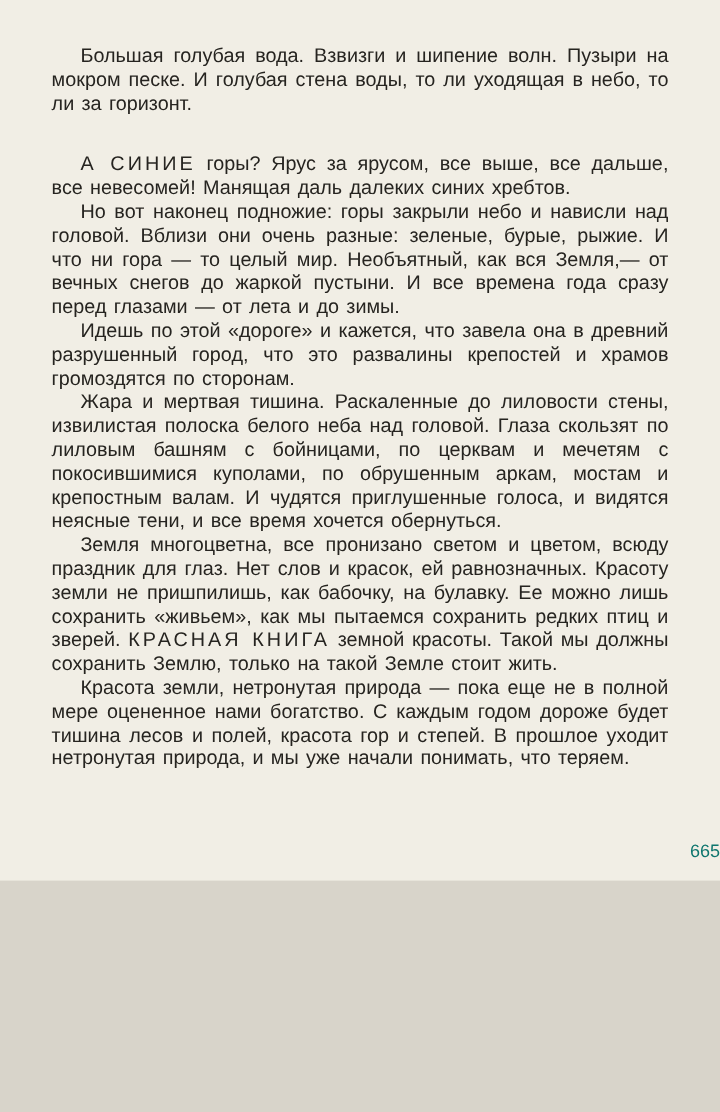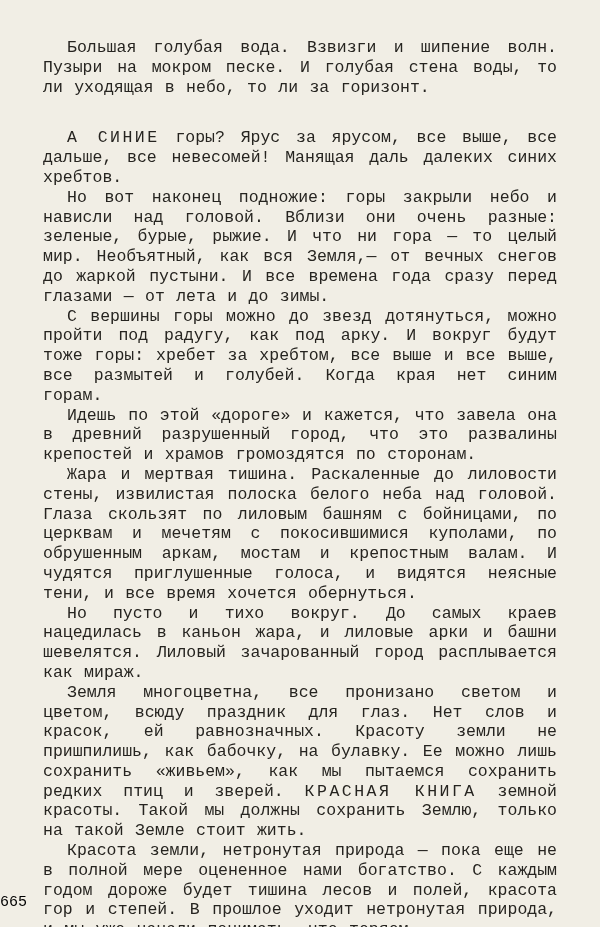--- a/index.html
+++ b/index.html
@@ -3,24 +3,24 @@
 <meta charset="utf-8">
 <style>
   html, body {
     margin: 0;
     padding: 0;
     background: #d8d4ca;
   }
   .page {
     position: relative;
     width: 600px;
-    height: 927px;
+    height: 734px;
     background: #f1eee5;
     overflow: hidden;
-    font-family: Liberation Mono, monospace;
+    font-family: Liberation Sans, sans-serif;
     color: #262420;
     box-sizing: border-box;
   }
   .text-block {
     position: absolute;
     left: 43px;
     top: 38px;
     width: 514px;
     text-align: justify;
     font-size: 16.5px;
@@ -36,34 +36,32 @@
   }
   .caps {
     letter-spacing: 2.5px;
     margin-top: 44px;
   }
   .page-number {
     position: absolute;
     left: 0;
     right: 0;
     bottom: 16px;
-    text-align: left;
+    text-align: right;
     font-size: 15px;
-    color: #000000;
+    color: #0f766e;
   }
 </style>
 </head>
 <body>
 
 <div class="page">
   <div class="text-block">
       <p class="para"><span>Большая голубая вода. Взвизги и шипение волн. Пузыри на мокром песке. И голубая стена воды, то ли уходящая в небо, то ли за горизонт.</span></p>
       <p class="para gap"><span class="caps">А СИНИЕ</span><span> горы? Ярус за ярусом, все выше, все дальше, все невесомей! Манящая даль далеких синих хребтов.</span></p>
       <p class="para"><span>Но вот наконец подножие: горы закрыли небо и нависли над головой. Вблизи они очень разные: зеленые, бурые, рыжие. И что ни гора — то целый мир. Необъятный, как вся Земля,— от вечных снегов до жаркой пустыни. И все времена года сразу перед глазами — от лета и до зимы.</span></p>
-      <p class="para"><span>С вершины горы можно до звезд дотянуться, можно пройти под радугу, как под арку. И вокруг будут тоже горы: хребет за хребтом, все выше и все выше, все размытей и голубей. Когда края нет синим горам.</span></p>
       <p class="para"><span>Идешь по этой «дороге» и кажется, что завела она в древний разрушенный город, что это развалины крепостей и храмов громоздятся по сторонам.</span></p>
       <p class="para"><span>Жара и мертвая тишина. Раскаленные до лиловости стены, извилистая полоска белого неба над головой. Глаза скользят по лиловым башням с бойницами, по церквам и мечетям с покосившимися куполами, по обрушенным аркам, мостам и крепостным валам. И чудятся приглушенные голоса, и видятся неясные тени, и все время хочется обернуться.</span></p>
-      <p class="para"><span>Но пусто и тихо вокруг. До самых краев нацедилась в каньон жара, и лиловые арки и башни шевелятся. Лиловый зачарованный город расплывается как мираж.</span></p>
       <p class="para"><span>Земля многоцветна, все пронизано светом и цветом, всюду праздник для глаз. Нет слов и красок, ей равнозначных. Красоту земли не пришпилишь, как бабочку, на булавку. Ее можно лишь сохранить «живьем», как мы пытаемся сохранить редких птиц и зверей. </span><span class="caps">КРАСНАЯ КНИГА</span><span> земной красоты. Такой мы должны сохранить Землю, только на такой Земле стоит жить.</span></p>
       <p class="para"><span>Красота земли, нетронутая природа — пока еще не в полной мере оцененное нами богатство. С каждым годом дороже будет тишина лесов и полей, красота гор и степей. В прошлое уходит нетронутая природа, и мы уже начали понимать, что теряем.</span></p>
     </div>
   <div class="page-number">665</div>
 </div>
 
 </body></html>

